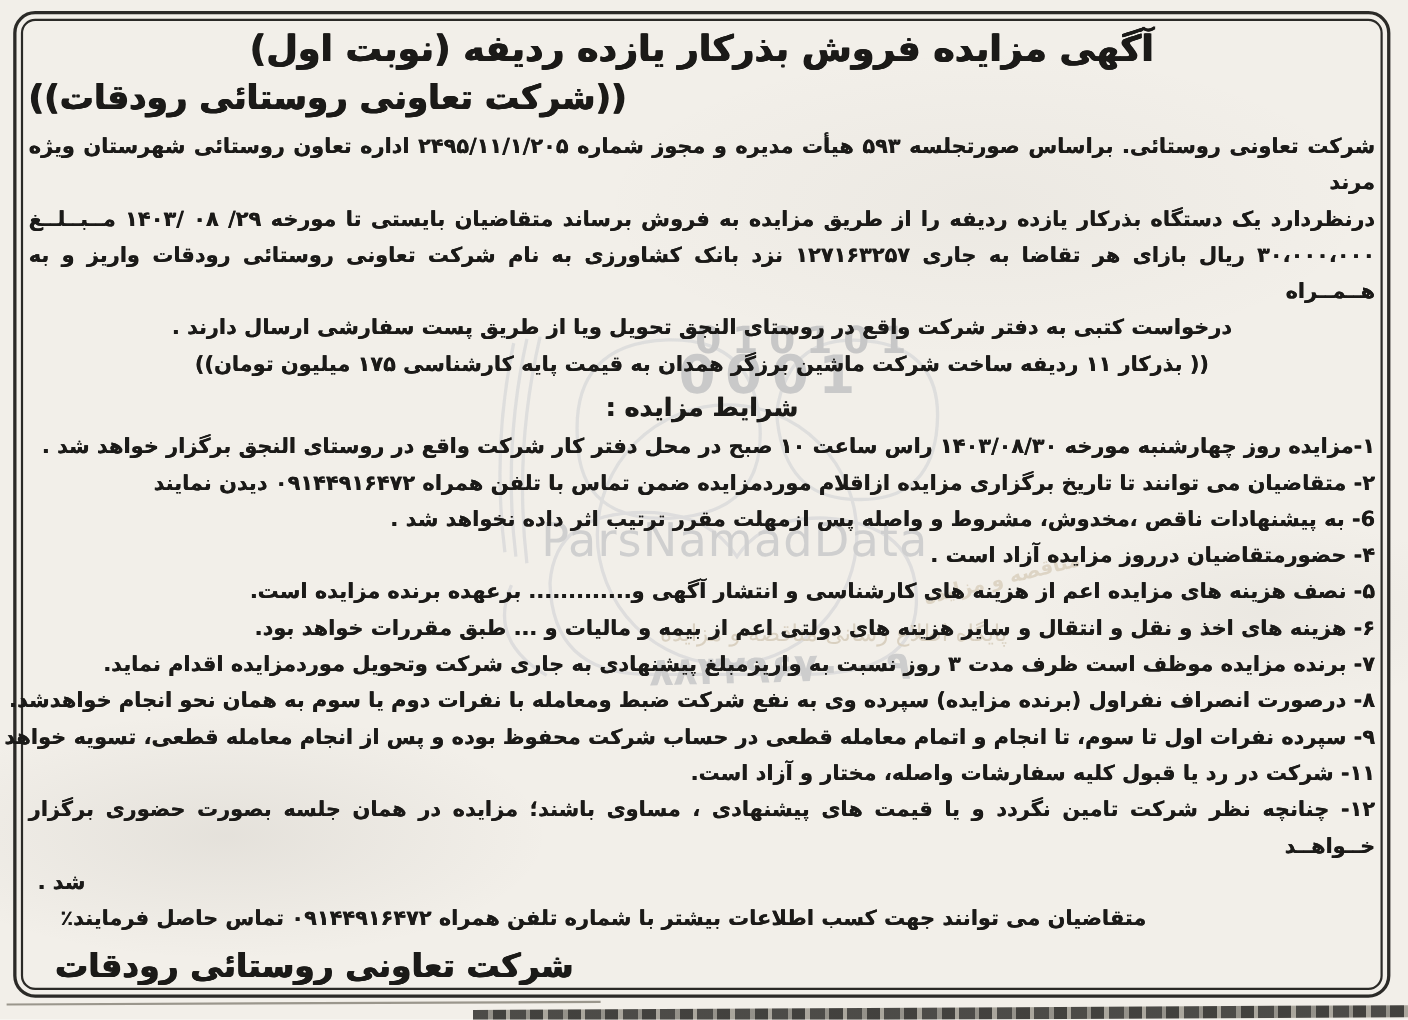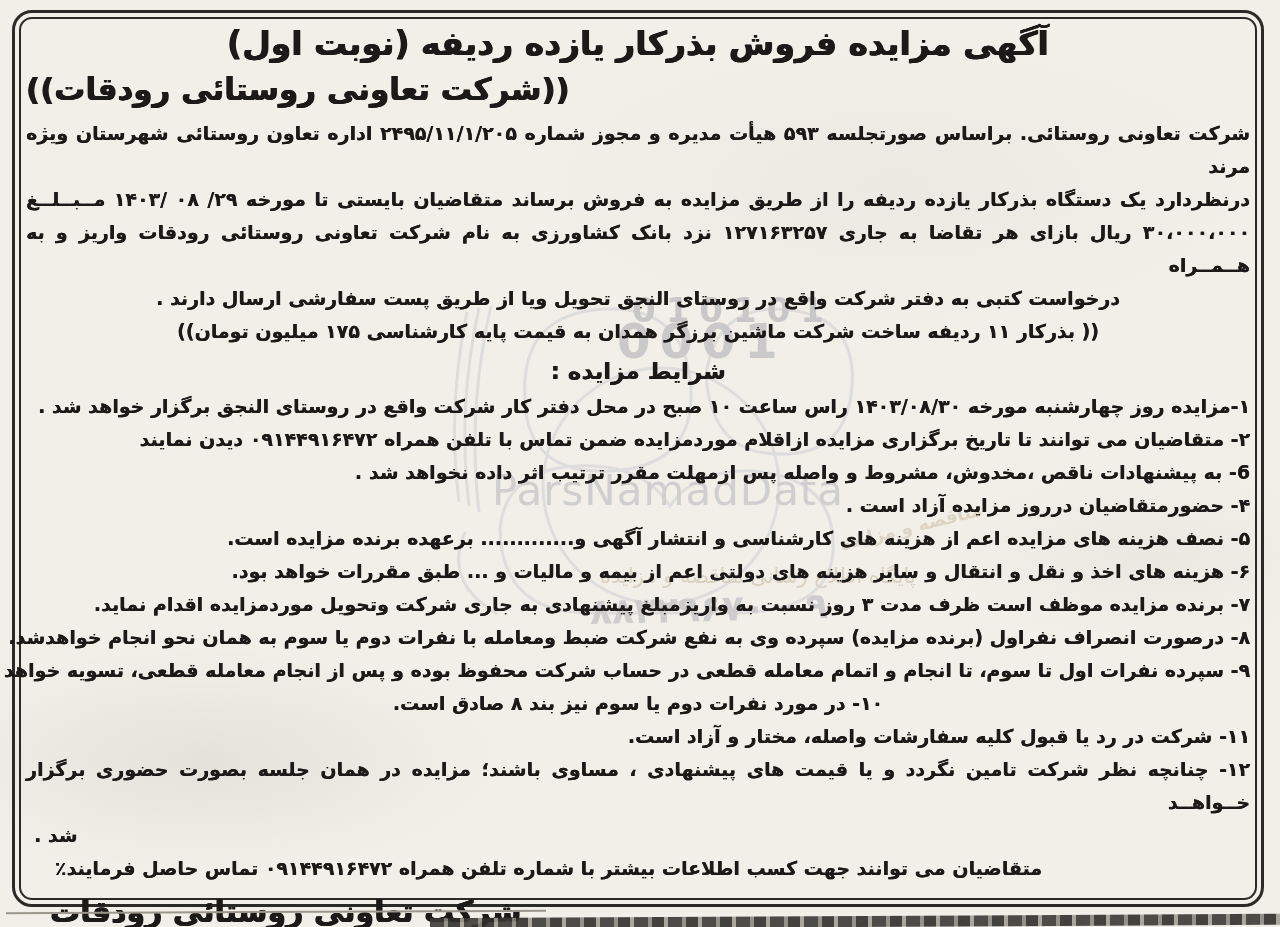--- a/index.html
+++ b/index.html
@@ -104,21 +104,20 @@
     <div>
       <div class="ln cond">۱-مزایده روز چهارشنبه مورخه ۱۴۰۳/۰۸/۳۰ راس ساعت ۱۰ صبح  در محل دفتر کار شرکت واقع در روستای النجق برگزار خواهد شد .</div>
       <div class="ln cond">۲- متقاضیان می توانند تا تاریخ برگزاری مزایده ازاقلام موردمزایده ضمن تماس با تلفن همراه ۰۹۱۴۴۹۱۶۴۷۲ دیدن نمایند</div>
       <div class="ln cond">6- به پیشنهادات ناقص ،مخدوش، مشروط و واصله پس ازمهلت مقرر ترتیب اثر داده نخواهد شد .</div>
       <div class="ln cond">۴- حضورمتقاضیان درروز مزایده آزاد است .</div>
       <div class="ln cond">۵- نصف هزینه های مزایده اعم از هزینه های کارشناسی و انتشار آگهی و............. برعهده برنده مزایده است.</div>
       <div class="ln cond">۶- هزینه های اخذ و نقل و انتقال  و سایر هزینه های دولتی اعم از بیمه و مالیات و ... طبق مقررات خواهد بود.</div>
       <div class="ln cond">۷- برنده مزایده موظف است ظرف مدت ۳ روز نسبت به واریزمبلغ پیشنهادی به جاری شرکت وتحویل موردمزایده اقدام نماید.</div>
       <div class="ln cond">۸- درصورت انصراف نفراول (برنده مزایده) سپرده وی به نفع شرکت ضبط ومعامله با نفرات دوم یا سوم به همان نحو انجام خواهدشد.</div>
       <div class="ln cond">۹- سپرده نفرات اول تا سوم، تا انجام و اتمام معامله قطعی در حساب شرکت محفوظ بوده و پس از انجام معامله قطعی، تسویه خواهد شد.</div>
-      <div class="ln cond center">۱۰- در مورد نفرات دوم یا سوم نیز بند ۸ صادق است.</div>
       <div class="ln cond">۱۱- شرکت در رد یا قبول کلیه سفارشات واصله، مختار و آزاد است.</div>
       <div class="ln cond stretch">۱۲- چنانچه نظر  شرکت تامین نگردد و یا قیمت های پیشنهادی ، مساوی باشند؛ مزایده در همان  جلسه بصورت حضوری برگزار خــواهــد</div>
       <div class="ln shod">شد .</div>
     </div>
 
     <div class="ln contact">متقاضیان می توانند جهت کسب اطلاعات بیشتر با شماره تلفن همراه ۰۹۱۴۴۹۱۶۴۷۲ تماس حاصل فرمایند٪</div>
 
     <div class="signature">شرکت تعاونی روستائی رودقات</div>
 
   </div>

